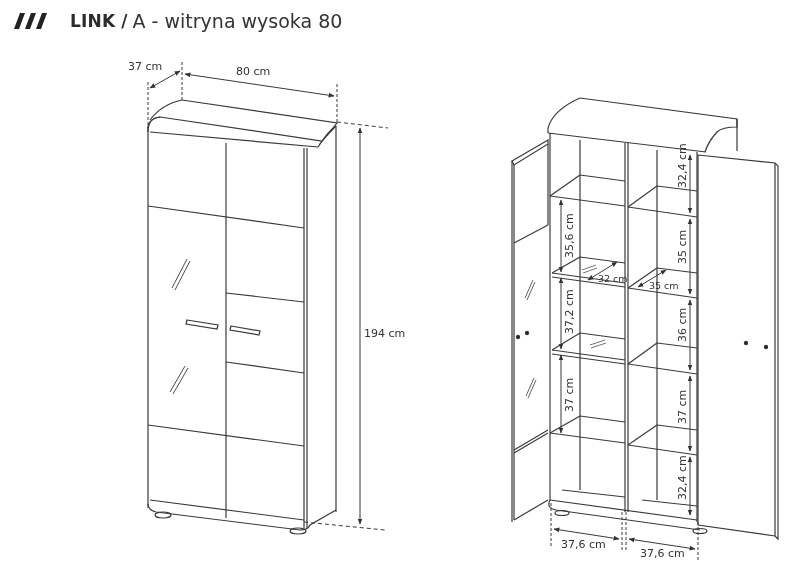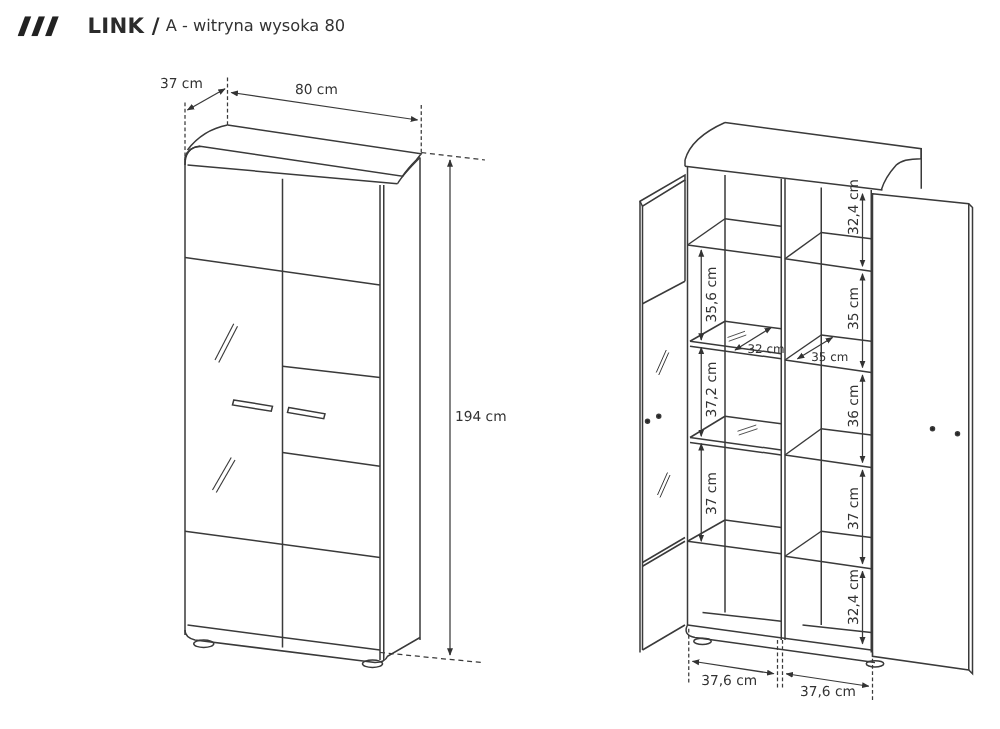--- a/index.html
+++ b/index.html
@@ -1,21 +1,21 @@
 <!DOCTYPE html>
 <html><head>
 <meta charset="utf-8">
 <style>
   html, body { margin: 0; padding: 0; background: #ffffff; }
   body { width: 800px; height: 583px; position: relative; overflow: hidden; font-family: "DejaVu Sans", "Liberation Sans", sans-serif; }
   .header { position: absolute; left: 14px; top: 8px; height: 26px; display: flex; align-items: center; text-align: center; }
   .logo-mark { width: 34px; height: 16px; margin-right: 22px; }
   .brand { font-family: "DejaVu Sans", sans-serif; font-weight: bold; font-size: 17px; color: #2b2b2b; letter-spacing: 0.2px; }
   .slash { font-weight: bold; font-size: 17px; color: #2b2b2b; margin: 0 5px 0 6px; }
-  .subtitle { font-size: 13px; color: #333; }
+  .subtitle { font-size: 19px; color: #333; }
   svg.drawing { position: absolute; left: 0; top: 0; }
   .dim { font-family: "DejaVu Sans", "Liberation Sans", sans-serif; font-size: 11px; fill: #333; }
   .dim-s { font-family: "DejaVu Sans", "Liberation Sans", sans-serif; font-size: 9.5px; fill: #333; }
 </style>
 </head>
 <body>
 
 <div class="header">
   <svg class="logo-mark" viewBox="0 0 34 16">
     <polygon points="6,0 11,0 5,16 0,16" fill="#222"></polygon>

